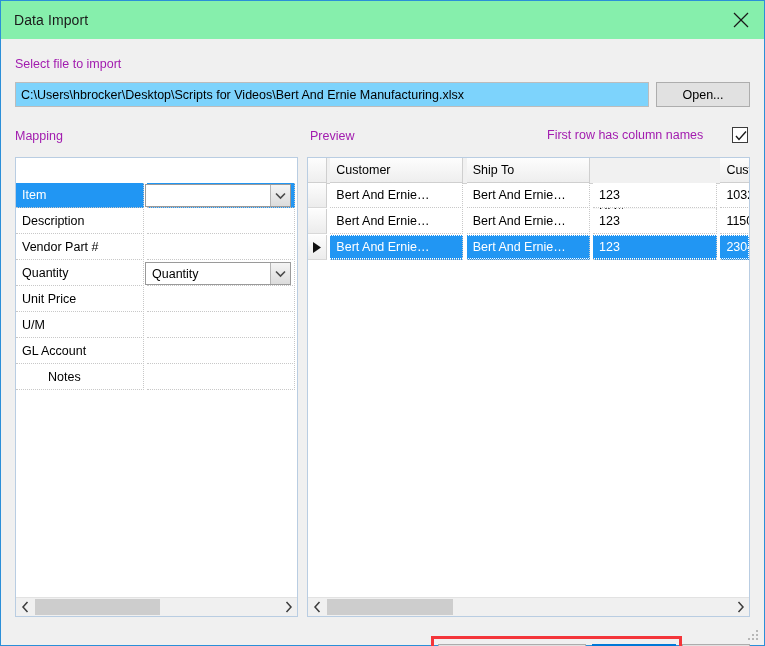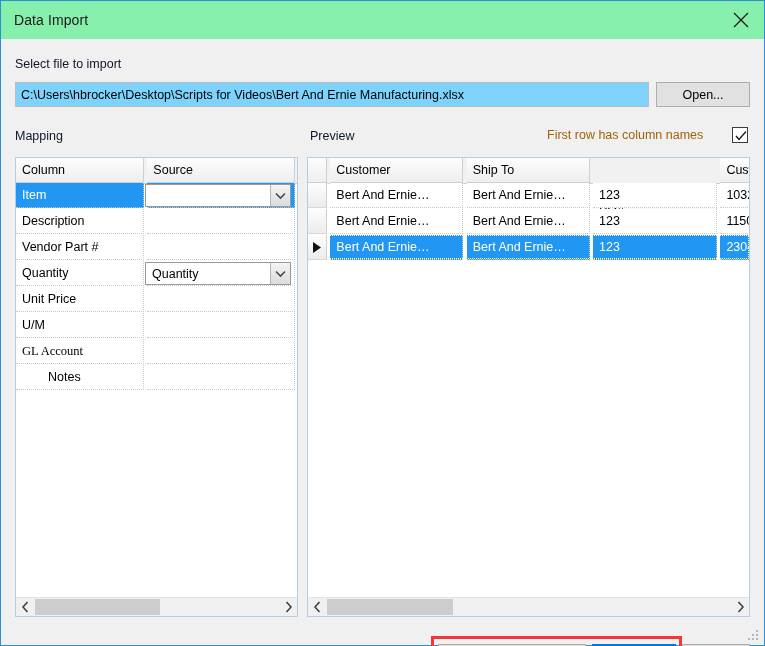--- a/index.html
+++ b/index.html
@@ -61,21 +61,21 @@
     position: absolute;
     left: 0;
     top: 38px;
     width: 763px;
     height: 606px;
     background: #f0f0f0;
   }
 
   .section-label {
     position: absolute;
-    color: #0f172a;
+    color: #a21caf;
     font-size: 12.5px;
     white-space: nowrap;
   }
 
   
   #file-input {
     position: absolute;
     left: 14px;
     top: 43px;
     width: 634px;
@@ -104,21 +104,21 @@
     cursor: default;
     padding: 0;
   }
 
   
   #firstrow-label {
     position: absolute;
     left: 546px;
     top: 89px;
     font-size: 12.5px;
-    color: #a16207;
+    color: #a21caf;
     white-space: nowrap;
   }
   #firstrow-checkbox {
     position: absolute;
     left: 731px;
     top: 88px;
     width: 16px;
     height: 16px;
     box-sizing: border-box;
     border: 1px solid #3c3c3c;
@@ -323,25 +323,20 @@
     <div id="firstrow-checkbox">
       <span>
         <svg width="12" height="12" viewBox="0 0 12 12">
           <polyline points="1,6 4,9.5 11,1.5" fill="none" stroke="#1b1b1b" stroke-width="1.4"></polyline>
         </svg>
       </span>
     </div>
 
     <div id="mapping-panel" class="grid-panel">
 
-      <div class="grid-header" style="width:100%;">
-        <div class="hcell" style="width:128px;">Column</div>
-        <div class="hcell" style="width:148px;">Source</div>
-        
-      </div>
 
       <div class="grid-rows">
 
         <div class="grid-row">
           <div class="cell sel" style="width:128px;">Item</div>
           <div class="cell sel" style="width:148px;"></div>
           
           <div class="combo-cell" style="left:129px; top:1px; width:146px;">
             <span></span>
             <span class="combo-arrow">
@@ -384,21 +379,21 @@
           
         </div>
 
         <div class="grid-row">
           <div class="cell" style="width:128px;">U/M</div>
           <div class="cell" style="width:148px;"></div>
           
         </div>
 
         <div class="grid-row">
-          <div class="cell" style="width:128px;font-family:Liberation Serif, serif;">GL Account</div>
+          <div class="cell" style="width:128px;">GL Account</div>
           <div class="cell" style="width:148px;"></div>
           
         </div>
 
         <div class="grid-row">
           <div class="cell" style="width:128px;padding-left:32px;">Notes</div>
           <div class="cell" style="width:148px;"></div>
           
         </div>
 

